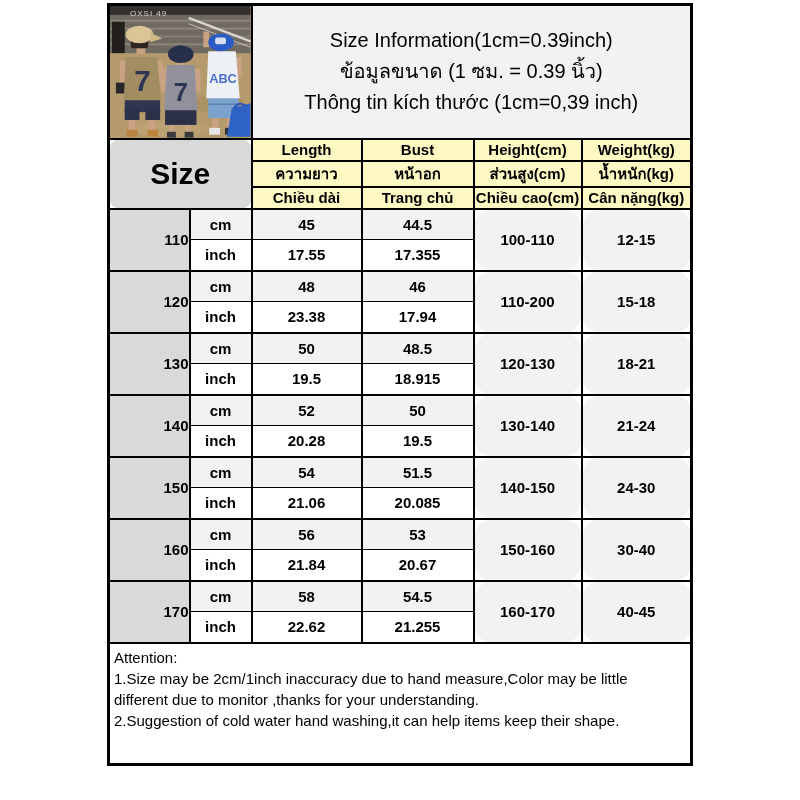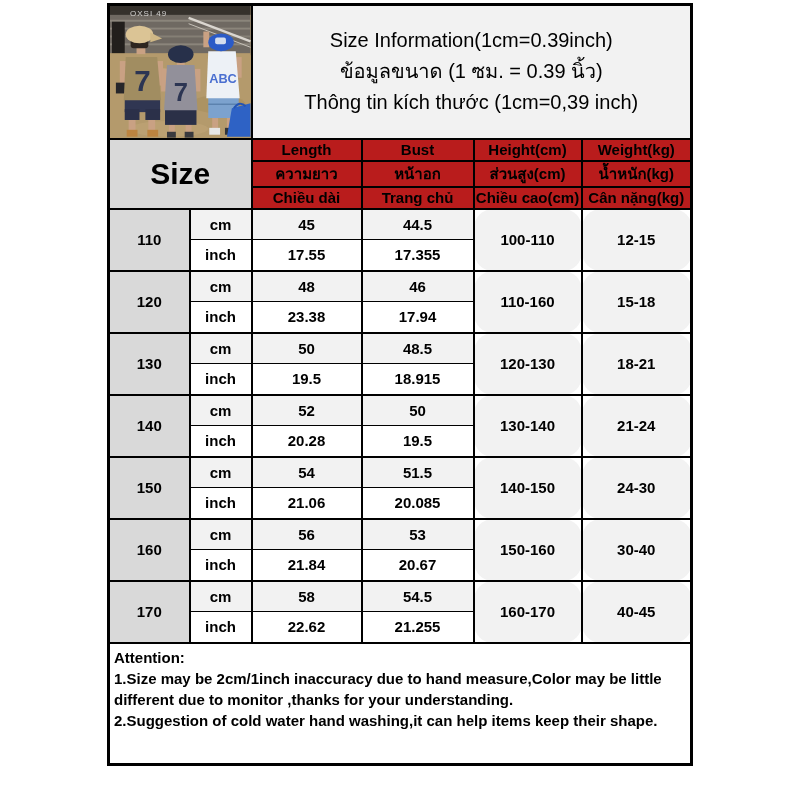--- a/index.html
+++ b/index.html
@@ -35,40 +35,40 @@
   tr.cm-row,
   tr.in-row   { height: 31px; }
   tr.att-row  { height: 122px; }
 
   .photo-cell { padding: 0; position: relative; background: #b49a6c; }
   .photo-cell svg { display: block; width: 100%; height: 100%; }
 
   .title-cell { background: #f2f2f2; }
   .title-line { font-size: 20px; font-weight: normal; line-height: 31px; white-space: nowrap; }
 
-  .size-cell  { background: #d9d9d9; font-size: 30px; font-weight: bold; }
-  .hc         { background: #b91c1c; }
-  .num-cell   { background: #d9d9d9; }
+  .size-cell  { background: #d9d9d9; font-size: 30px; font-weight: bold; border-radius: 12px; }
+  .hc         { background: #fef9c3; }
+  .num-cell   { background: #d9d9d9; text-align: right; }
   .cmbg       { background: #f2f2f2; }
   .inbg       { background: #ffffff; text-align: center; }
   .merged     { background: #f2f2f2; border-radius: 19px; }
 
   tr.cm-row .thin { border-bottom-width: 1px; }
   tr.in-row td    { border-top-width: 1px; }
 
   .attention-cell {
     background: #ffffff;
     text-align: left;
     vertical-align: top;
     font-weight: normal;
     font-size: 15px;
     padding: 3px 5px 0 4px;
     line-height: 21px;
   }
-  .attention-cell div { font-weight: bold; }
+  .attention-cell div { font-weight: normal; }
 
   .wm {
     position: absolute;
     left: 20px; top: 3px;
     font-size: 8px;
     color: rgba(255,255,255,0.75);
     font-weight: normal;
     letter-spacing: 1px;
   }
 </style>
@@ -189,21 +189,21 @@
       <td class="inbg">inch</td>
       <td class="inbg">17.55</td>
       <td class="inbg">17.355</td>
     </tr>
 
     <tr class="cm-row">
       <td class="num-cell" rowspan="2">120</td>
       <td class="cmbg thin">cm</td>
       <td class="cmbg thin">48</td>
       <td class="cmbg thin">46</td>
-      <td class="merged" rowspan="2">110-160</td>
+      <td class="merged" rowspan="2">110-200</td>
       <td class="merged" rowspan="2">15-18</td>
     </tr>
     <tr class="in-row">
       <td class="inbg">inch</td>
       <td class="inbg">23.38</td>
       <td class="inbg">17.94</td>
     </tr>
 
     <tr class="cm-row">
       <td class="num-cell" rowspan="2">130</td>

